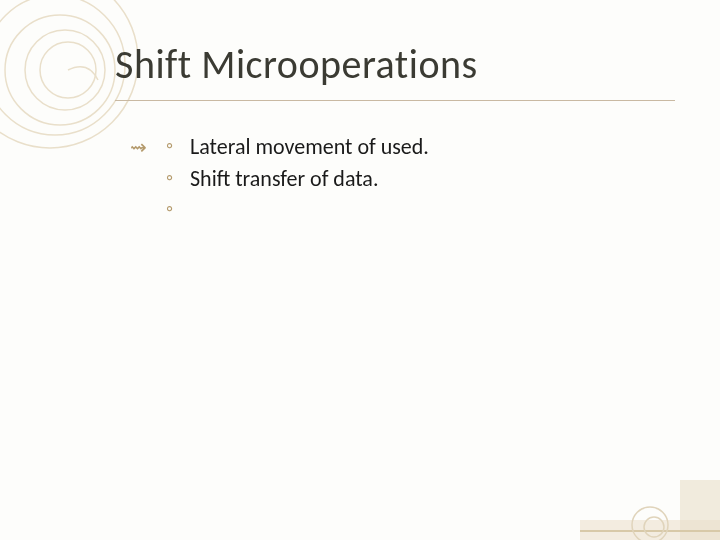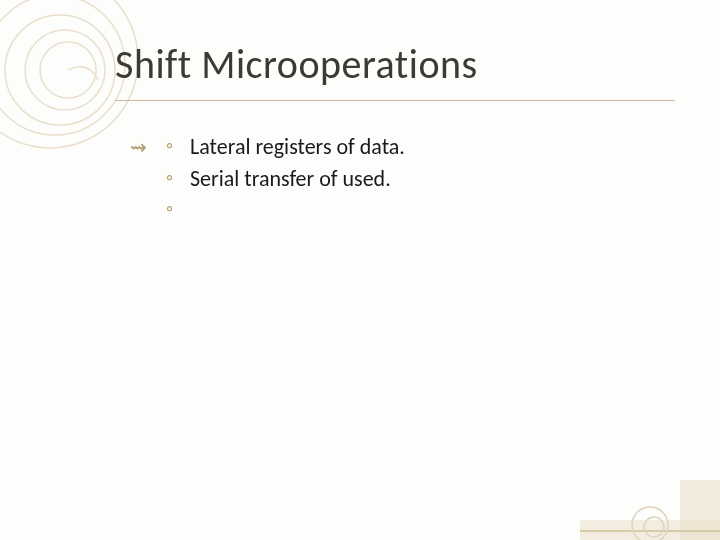--- a/index.html
+++ b/index.html
@@ -105,25 +105,25 @@
 
   <div class="title">Shift  Microoperations</div>
   <div class="title-underline"></div>
 
   <div class="body">
     <div class="lvl1">
       <span class="lvl1-bullet">⇝</span>
     </div>
     <div class="lvl2">
       <span class="lvl2-bullet">◦</span>
-      <span>Lateral registers of data.</span>
+      <span>Lateral movement of used.</span>
     </div>
     <div class="lvl2">
       <span class="lvl2-bullet">◦</span>
-      <span>Serial transfer of used.</span>
+      <span>Shift transfer of data.</span>
     </div>
     <div class="lvl2">
       <span class="lvl2-bullet">◦</span>
     </div>
   </div>
 
   <svg class="corner-accent" viewBox="0 0 140 60">
     <rect x="0" y="40" width="140" height="20" fill="#f3ece0"></rect>
     <rect x="100" y="0" width="40" height="60" fill="#e9dfca" opacity="0.6"></rect>
     <rect x="0" y="50" width="140" height="2" fill="#d8c9a8"></rect>

